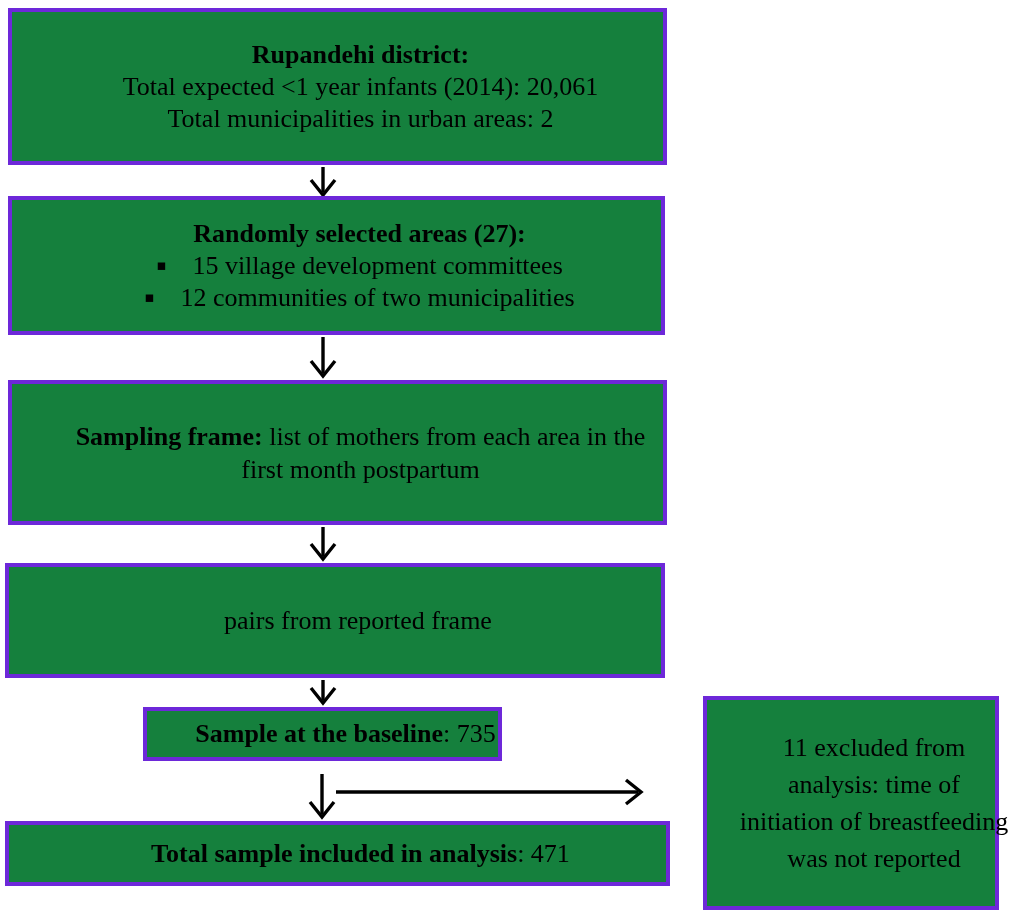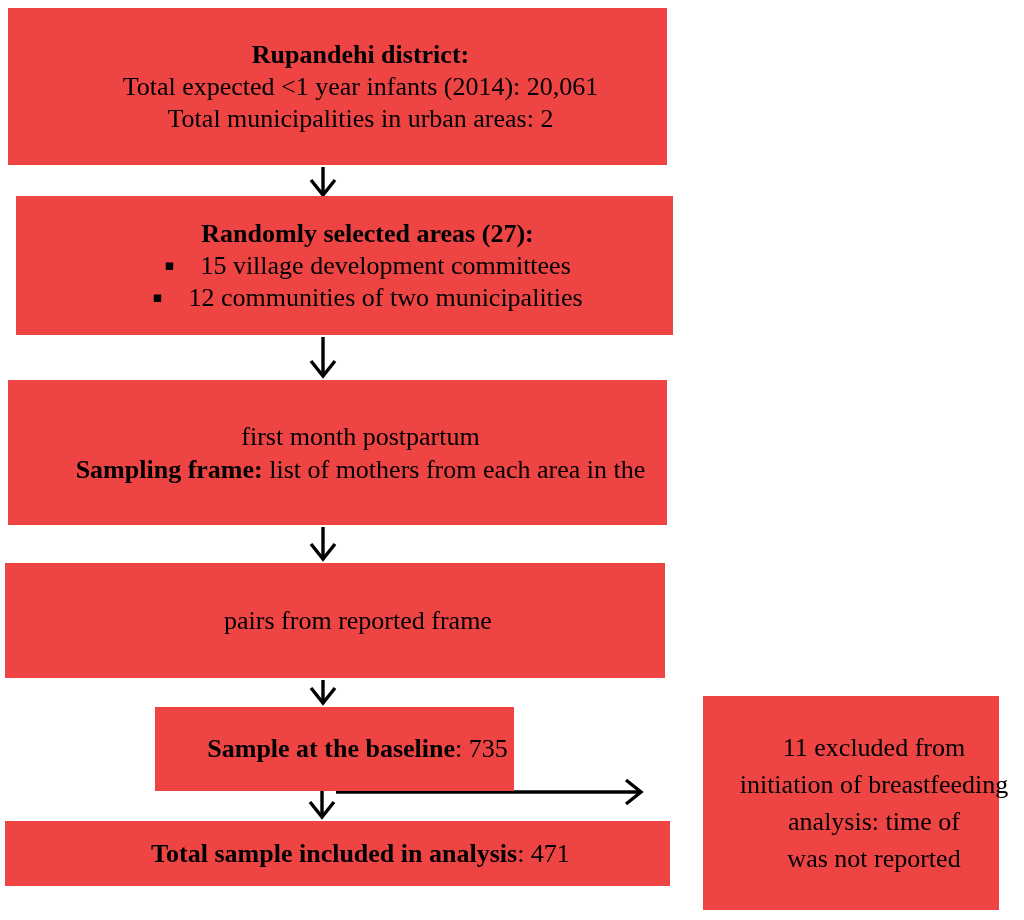--- a/index.html
+++ b/index.html
@@ -18,39 +18,39 @@
   }
   .arrow-layer {
     position: absolute;
     left: 0;
     top: 0;
     pointer-events: none;
   }
   .fbox {
     position: absolute;
     box-sizing: border-box;
-    border: 4px solid #ef4444;
-    background: #ef4444;
+    border: 4px solid #6d28d9;
+    background: #15803d;
     display: flex;
     flex-direction: column;
     justify-content: center;
     align-items: center;
     text-align: center;
     font-size: 26px;
     line-height: 32px;
     padding-left: 46px;
   }
   .fbox .line { white-space: nowrap; }
   .bold { font-weight: bold; }
 
   .box-district  { left: 8px;   top: 8px;   width: 659px; height: 157px; }
-  .box-areas     { left: 16px;   top: 196px; width: 657px; height: 139px; }
+  .box-areas     { left: 8px;   top: 196px; width: 657px; height: 139px; }
   .box-frame     { left: 8px;   top: 380px; width: 659px; height: 145px; line-height: 33px; }
   .box-selection { left: 5px;   top: 563px; width: 660px; height: 115px; line-height: 40px; }
-  .box-baseline  { left: 155px; top: 707px; width: 359px; height: 84px; }
+  .box-baseline  { left: 143px; top: 707px; width: 359px; height: 54px; }
   .box-final     { left: 5px;   top: 821px; width: 665px; height: 65px; }
   .box-excluded  { left: 703px; top: 696px; width: 296px; height: 214px; line-height: 37px; }
 
   .bullet-row {
     display: flex;
     align-items: center;
     gap: 26px;
     white-space: nowrap;
   }
   .bullet-glyph {
@@ -108,42 +108,42 @@
       <span class="bullet-glyph">▪</span>
       <span>15 village development committees</span>
     </div>
     <div class="bullet-row">
       <span class="bullet-glyph">▪</span>
       <span>12 communities of two municipalities</span>
     </div>
   </div>
 
   <div class="fbox box-frame">
-    <div class="line">first month postpartum</div>
     <div class="line">
       <span class="bold">Sampling frame:</span><span> list of mothers from each area in the</span>
     </div>
+    <div class="line">first month postpartum</div>
   </div>
 
   <div class="fbox box-selection">
     <div class="line">pairs from reported frame</div>
   </div>
 
   <div class="fbox box-baseline">
     <div class="line">
       <span class="bold">Sample at the baseline</span><span>: 735</span>
     </div>
   </div>
 
   <div class="fbox box-final">
     <div class="line">
       <span class="bold">Total sample included in analysis</span><span>: 471</span>
     </div>
   </div>
 
   <div class="fbox box-excluded">
     <div class="line">11 excluded from</div>
+    <div class="line">analysis: time of</div>
     <div class="line">initiation of breastfeeding</div>
-    <div class="line">analysis: time of</div>
     <div class="line">was not reported</div>
   </div>
 
 </div>
 
 </body></html>

